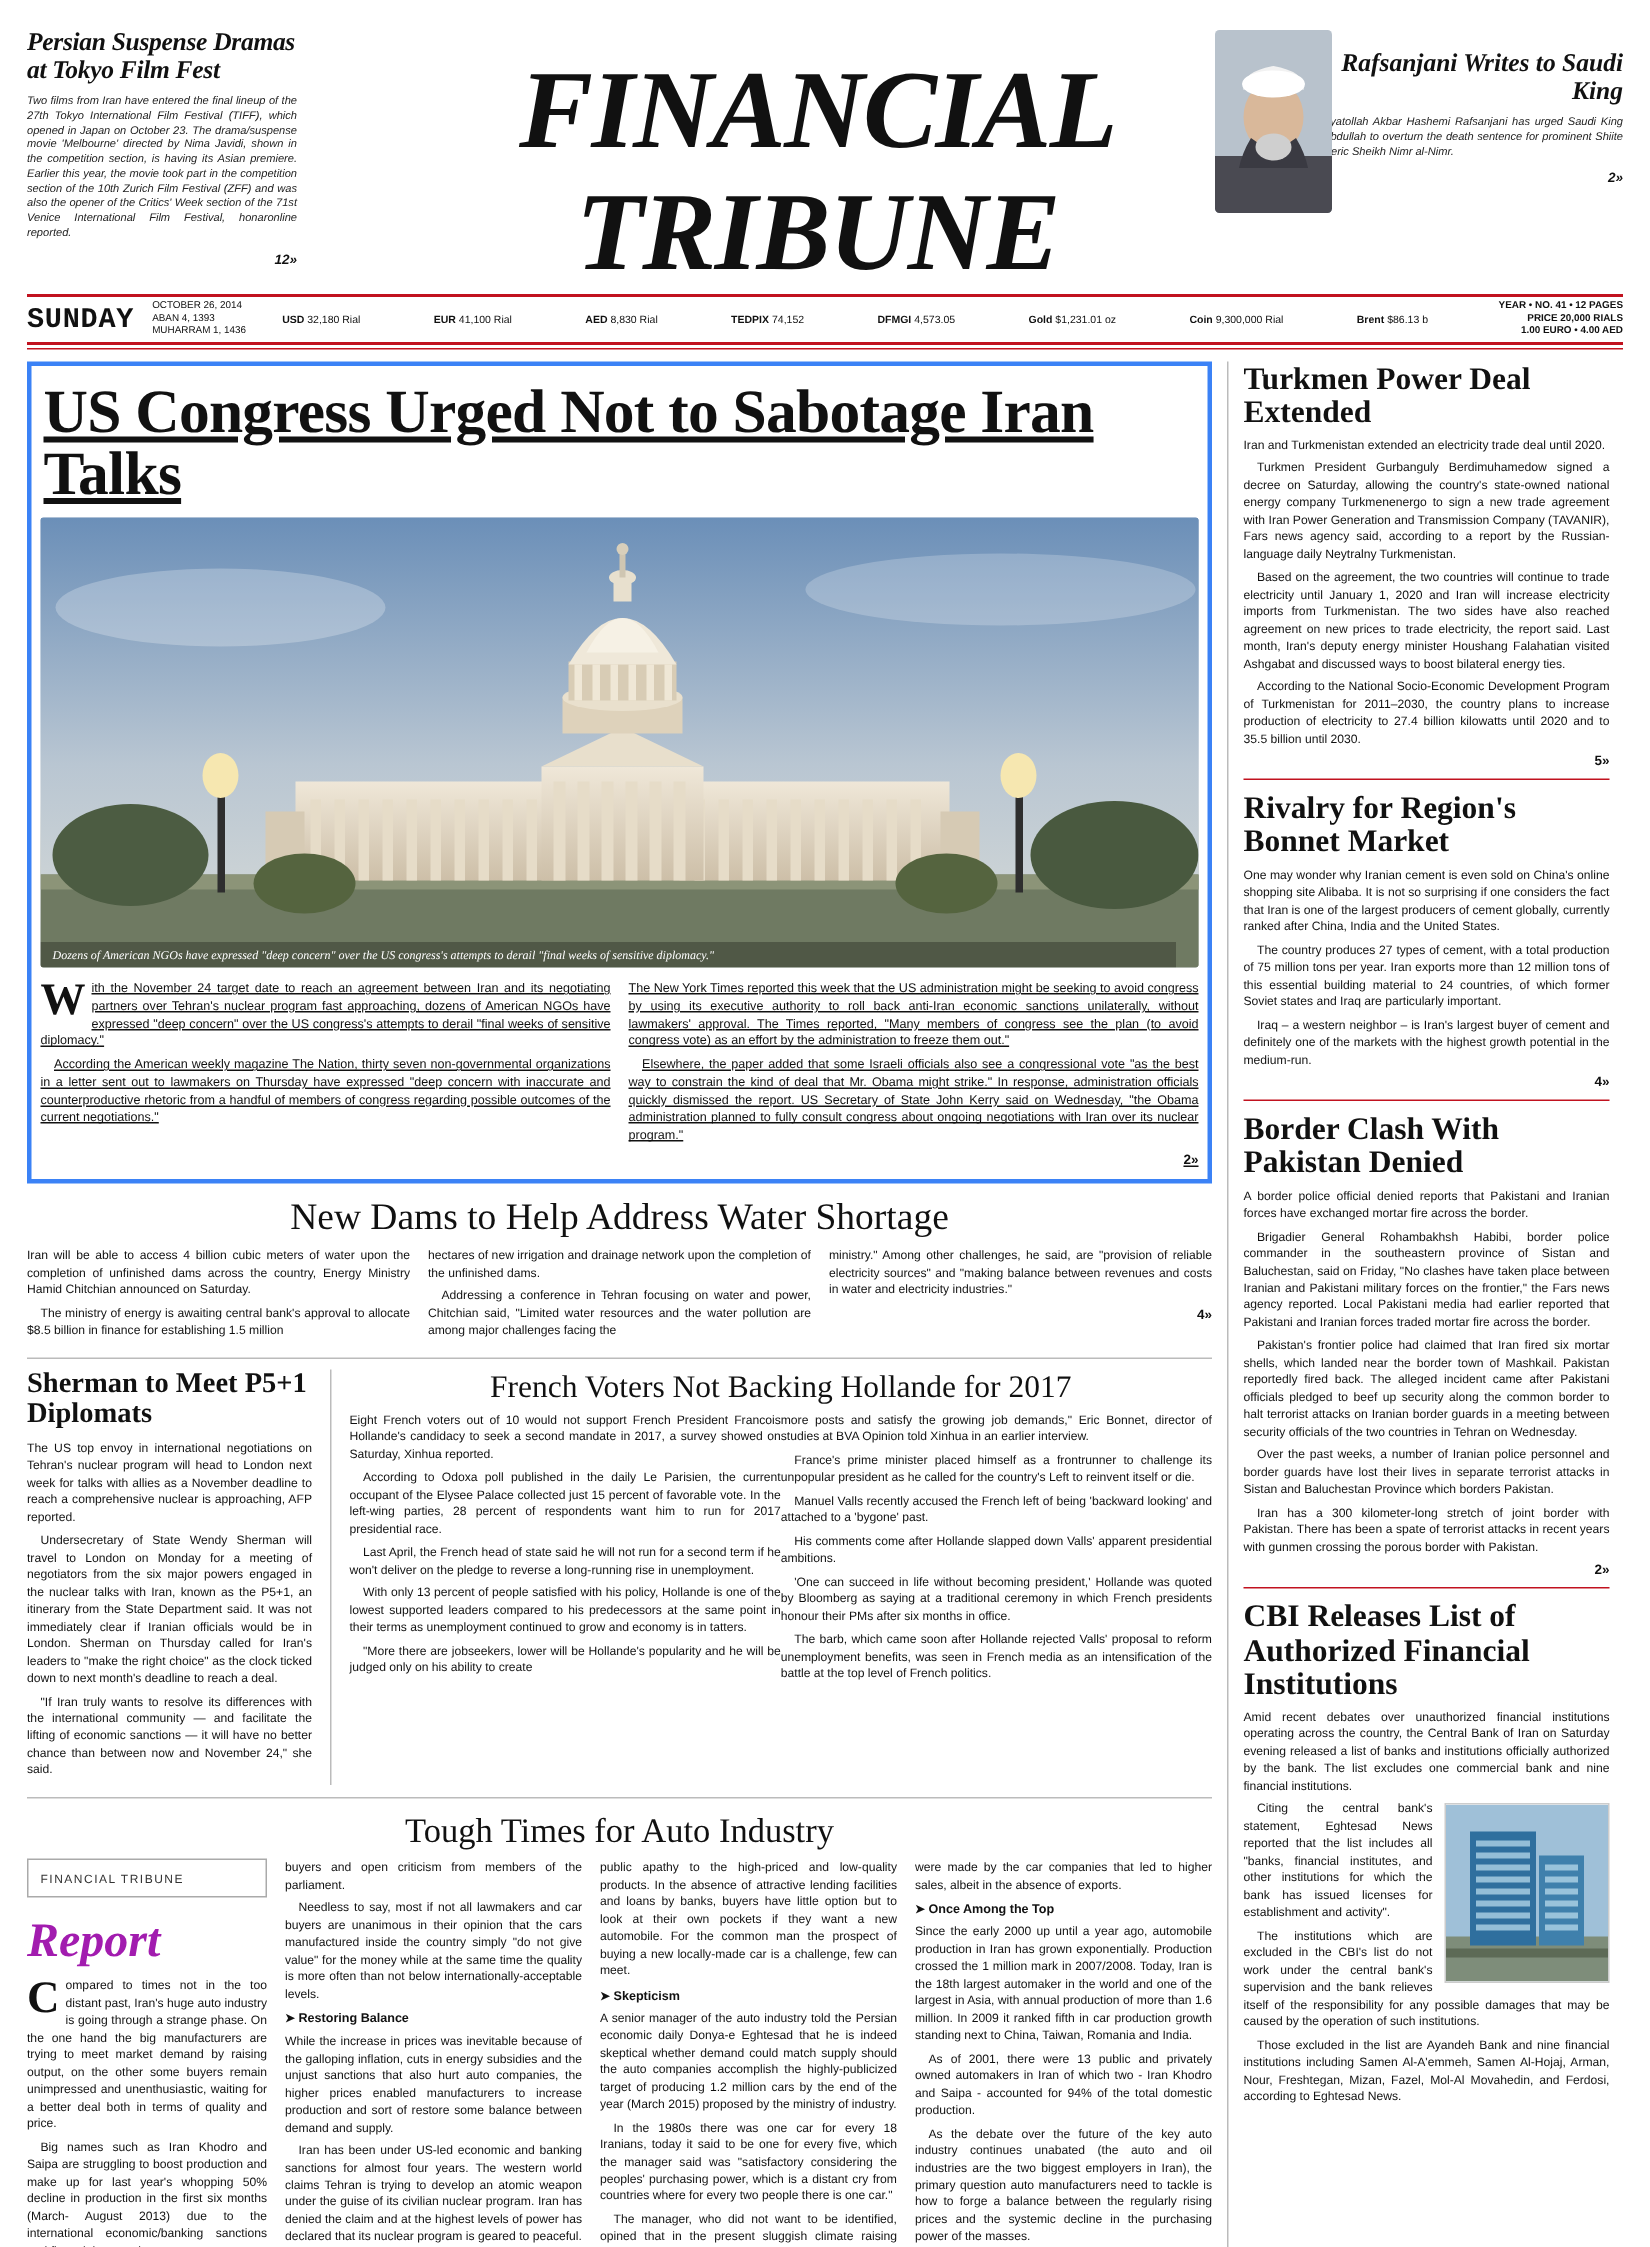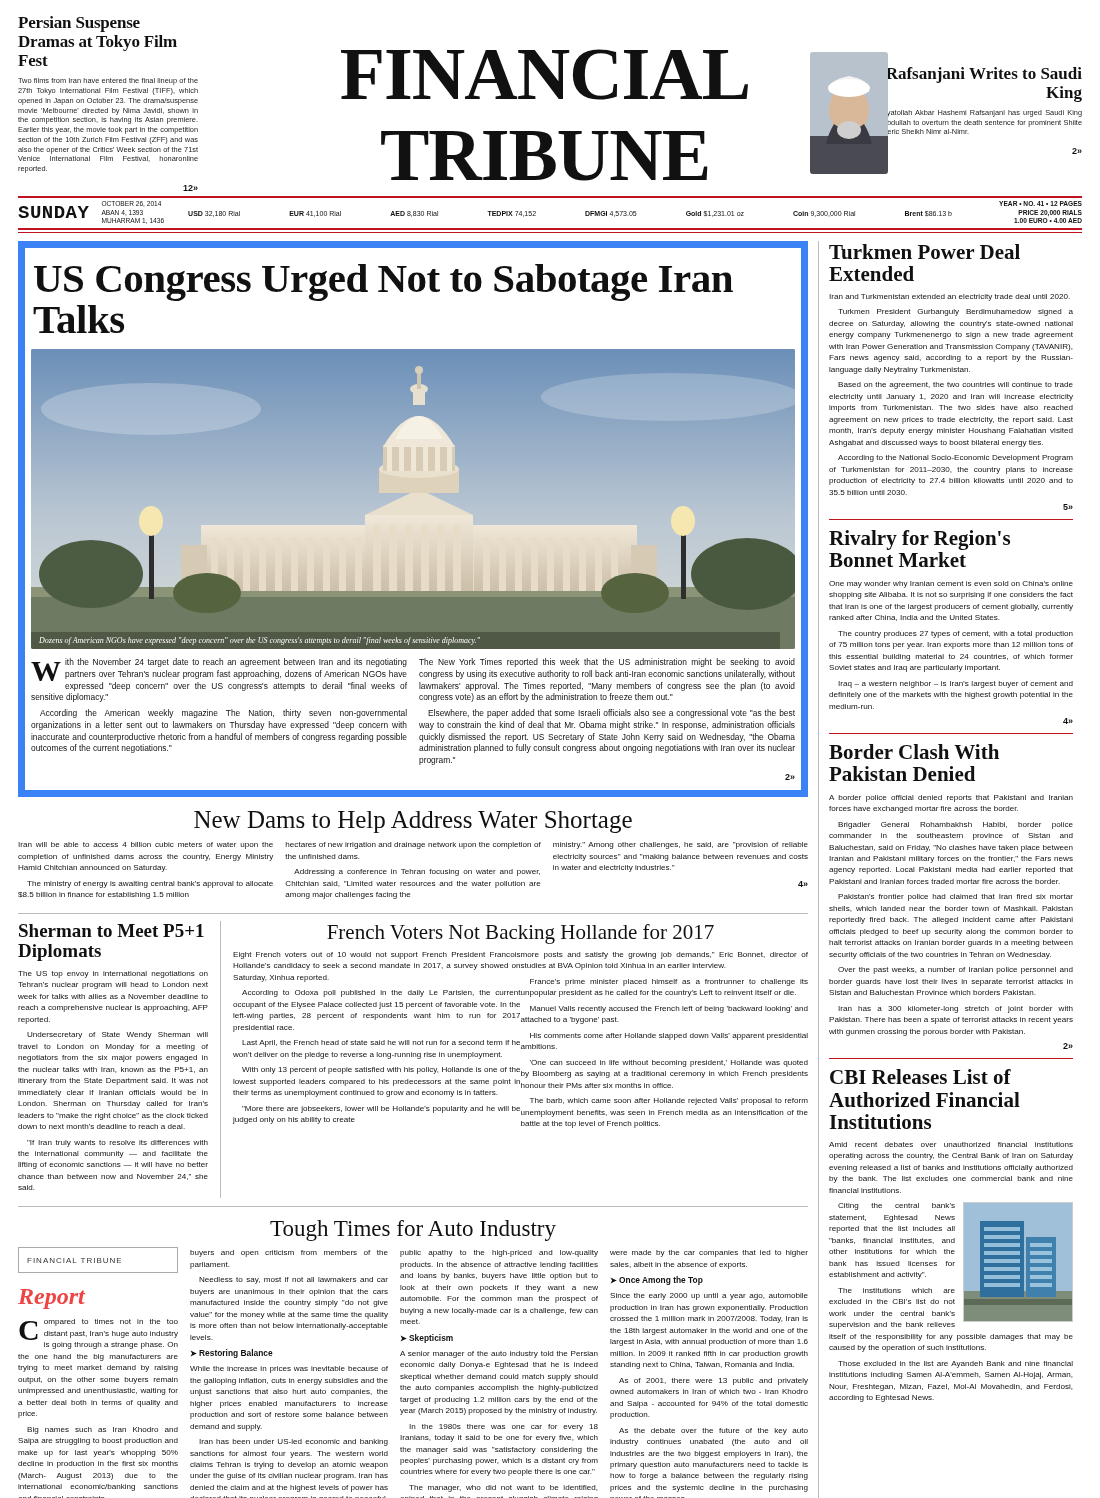--- a/index.html
+++ b/index.html
@@ -8,21 +8,21 @@
     width:1100px; height:1498px;
     background:#ffffff;
     font-family:"Liberation Sans", sans-serif;
     color:#111;
     position:relative;
     overflow:hidden;
   }
   .page { width:1100px; height:1498px; padding:14px 18px 10px 18px; position:relative; }
 
   
-  .masthead { display:flex; align-items:center; height:176px; }
+  .masthead { display:flex; align-items:flex-start; height:176px;font-style:italic; }
   .mh-left { width:190px; padding-right:10px; }
   .mh-left h2 {
     font-family:"Liberation Serif", serif;
     font-size:17px; line-height:1.12; margin:4px 0 6px 0; font-weight:bold; letter-spacing:-0.2px;
   }
   .mh-left p { font-size:7.4px; line-height:1.32; text-align:justify; margin:0; color:#222; }
   .pagelink { font-weight:bold; font-size:9px; }
   .mh-left .pl { text-align:right; margin-top:3px; }
 
   .mh-center { flex:1; text-align:center; padding:0 6px; }
@@ -59,21 +59,21 @@
   .ib-right { width:120px; text-align:right; font-size:6.6px; line-height:1.35; font-weight:bold; }
   .rule-red2 { height:2px; background:#c1121f; }
   .rule-thin { height:1px; background:#c1121f; margin-top:1.5px; }
 
   
   .content { display:flex; gap:10px; margin-top:8px; }
   .col-main { width:790px; }
   .col-right { width:255px; border-left:1px solid #bbb; padding-left:10px; }
 
   
-  .lead { border:7px solid #3b82f6; padding:6px; }
+  .lead { border:3px solid #3b82f6; padding:6px;text-decoration:underline; }
   .lead-head {
     font-family:"Liberation Serif", serif;
     font-size:41px; font-weight:bold; line-height:1.02; letter-spacing:-0.5px;
     margin:4px 2px 8px 2px;
   }
   .lead-photo {
     position:relative; height:300px; border-radius:2px; overflow:hidden;
     background:linear-gradient(#6f8fb5 0%, #9fb6cd 38%, #c8cfd4 62%, #6d7a6a 100%);
   }
   .cap-caption {
@@ -120,21 +120,21 @@
   .auto-col p { margin:0 0 4px 0; }
   .sub { font-weight:bold; margin:5px 0 3px 0; font-size:8.4px; }
   .sub .caret { font-size:8px; }
   .report-box { width:160px; }
   .ft-logo-box {
     border:1px solid #aaa; height:26px; display:flex; align-items:center; padding-left:8px;
     font-size:8px; letter-spacing:1px; color:#333; margin-bottom:10px;
   }
   .report-title {
     font-family:"Liberation Serif", serif; font-style:italic; font-weight:bold;
-    font-size:24px; color:#ef4444; margin:2px 0 6px 0;
+    font-size:32px; color:#a21caf; margin:2px 0 6px 0;
   }
   .report-body { font-size:8.1px; line-height:1.42; text-align:justify; }
   .report-body p { margin:0 0 4px 0; }
 
   .bank-photo { width:110px; height:120px; float:right; margin:2px 0 4px 8px; border:1px solid #ccc; overflow:hidden; }
 </style>
 </head>
 <body>
 
 <div class="page">

